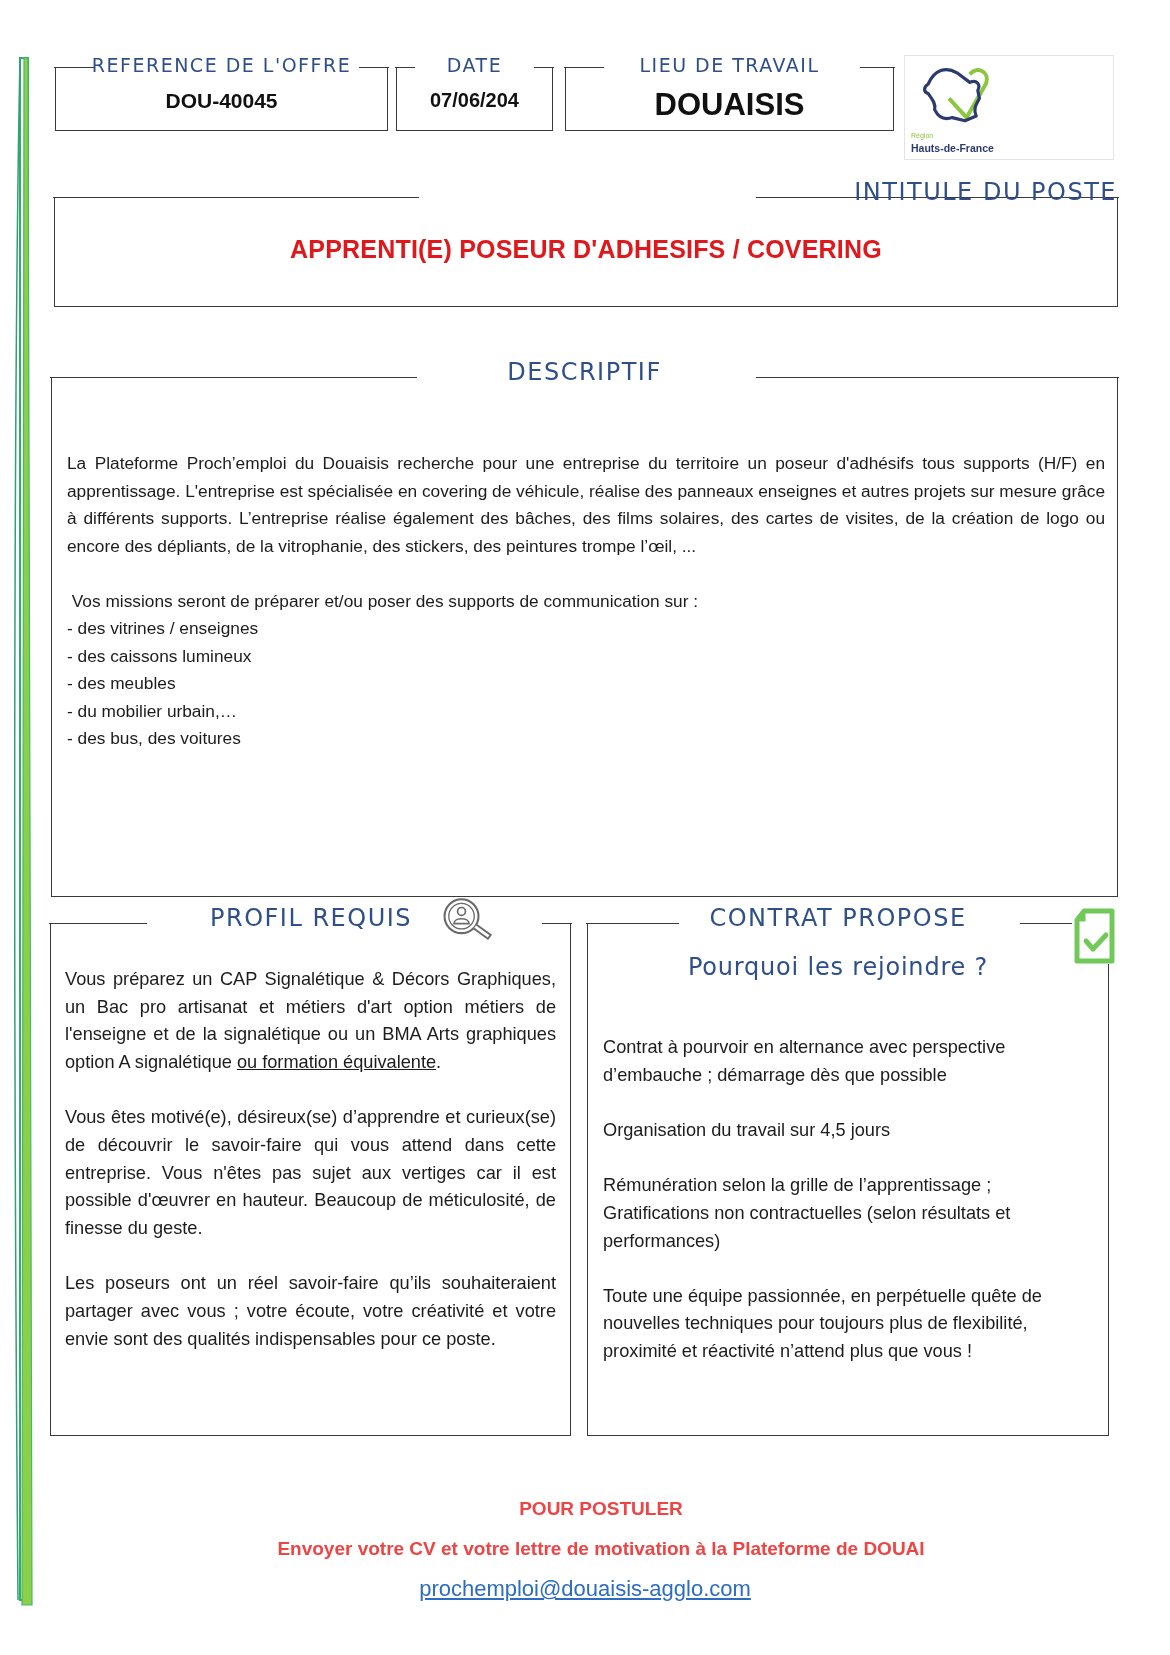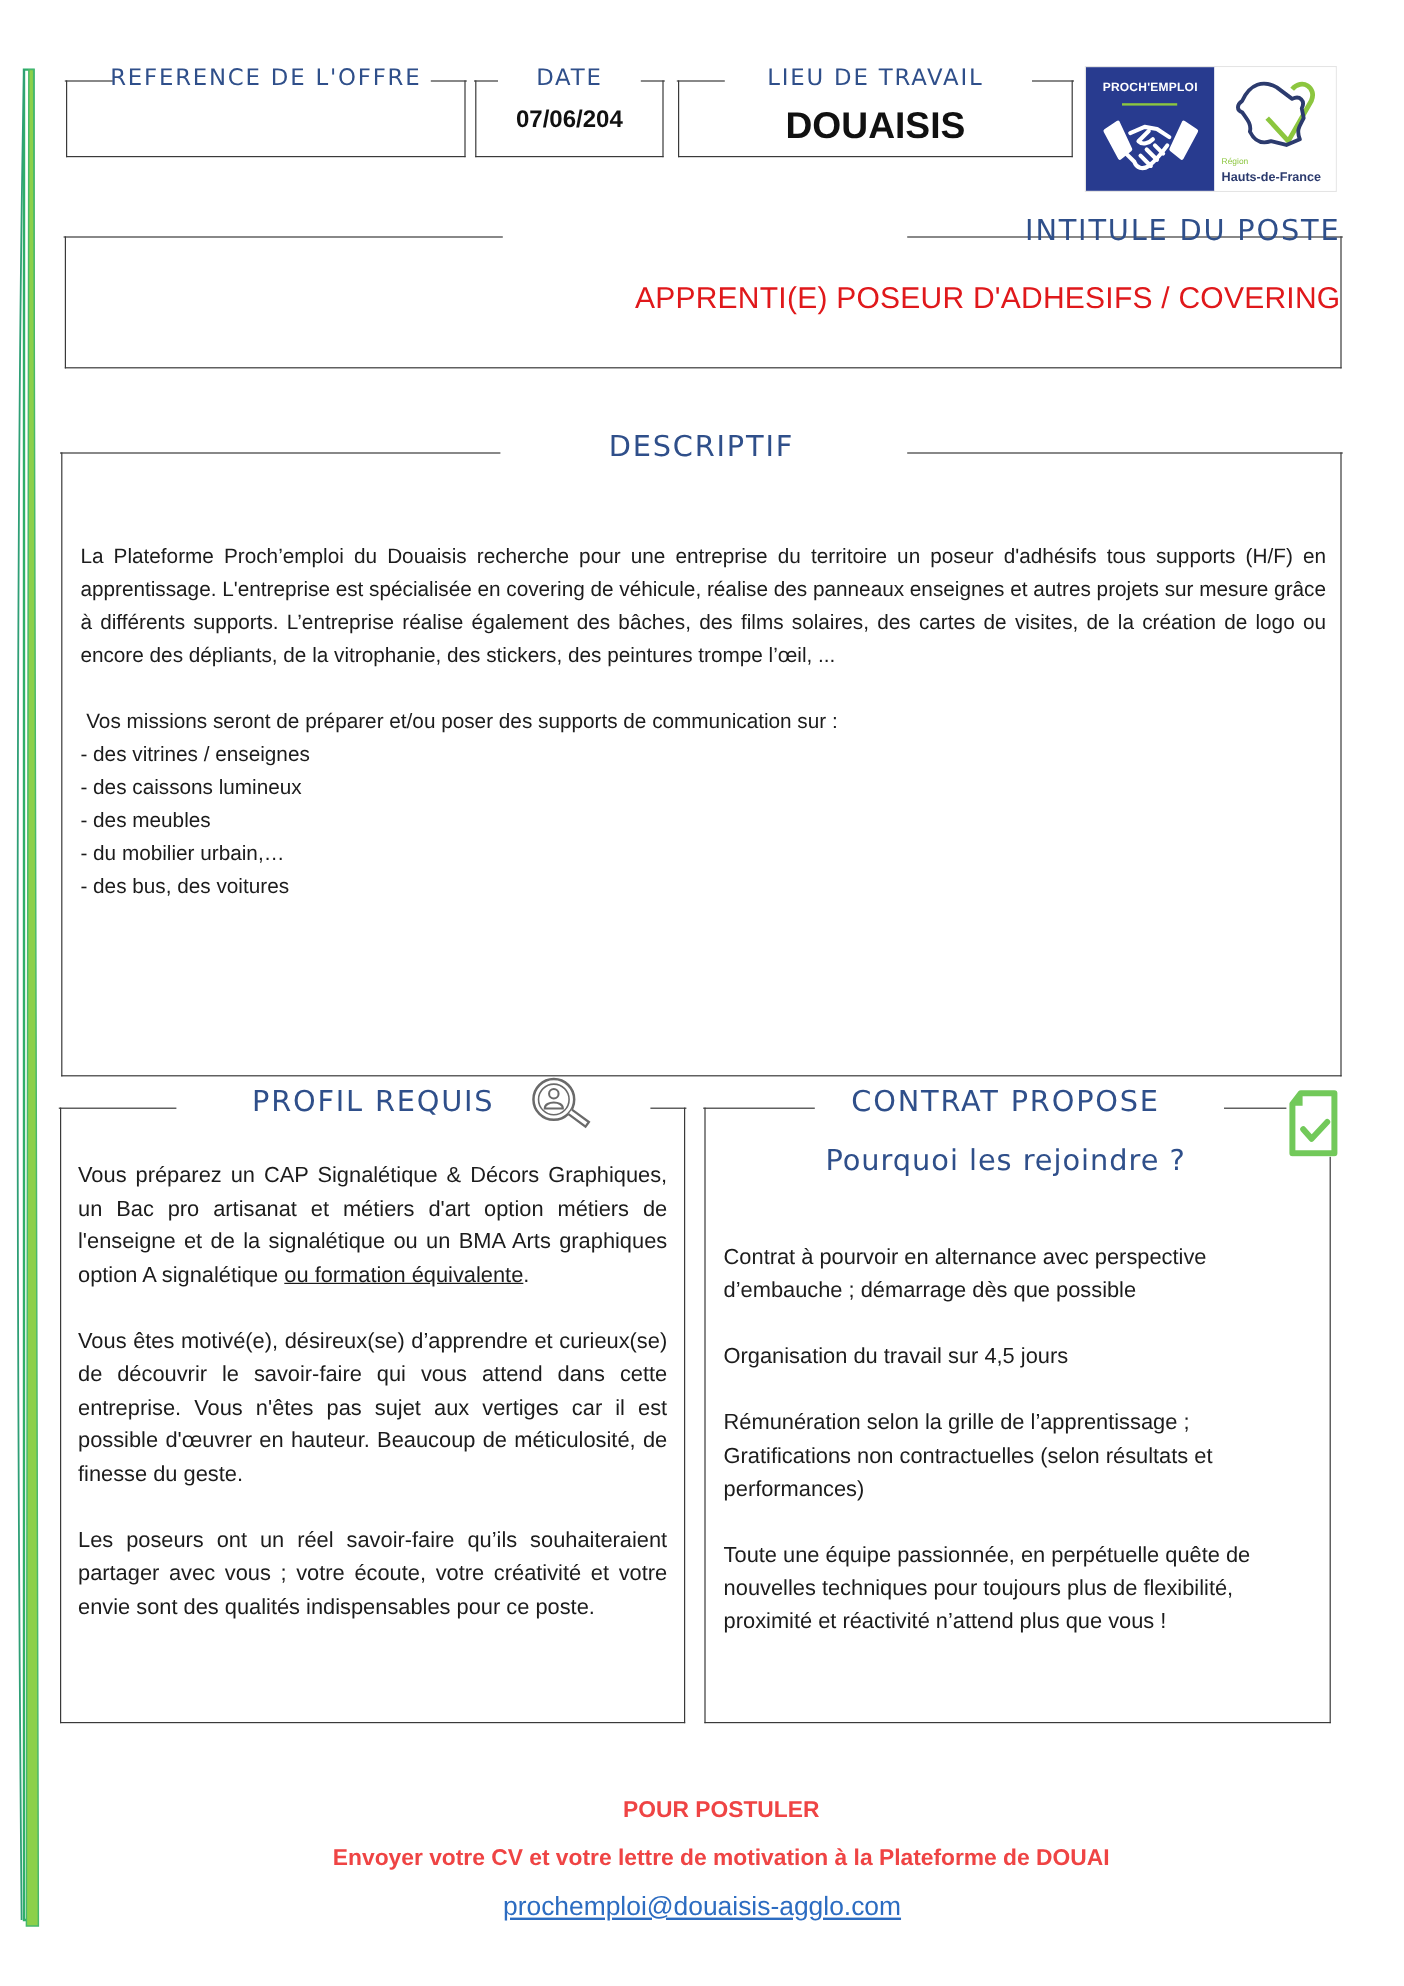--- a/index.html
+++ b/index.html
@@ -16,22 +16,22 @@
     .box .tr { right: -1.6px; }
     .box-title {
       position: absolute; top: -14px; left: 0; right: 0; text-align: center;
       font-family: "DejaVu Sans", sans-serif; color: #2f4f8a; font-size: 21px;
       letter-spacing: 1.5px; font-weight: normal; line-height: 24px;
     }
 
     .hdr-value { position: absolute; left: 0; right: 0; text-align: center; font-weight: bold; color: #111; }
 
     .title-red {
-      position: absolute; left: 0; right: 0; top: 38px; text-align: right;
-      color: #e0181b; font-weight: normal; font-size: 25px; letter-spacing: 0.2px;
+      position: absolute; left: 0; right: 0; top: 38px; text-align: center;
+      color: #e0181b; font-weight: bold; font-size: 25px; letter-spacing: 0.2px;
     }
 
     .body-text { font-family: "Liberation Sans", sans-serif; font-size: 17.3px; line-height: 27.5px; color: #1c1c1c; }
     .justify { text-align: justify; }
     .para { margin-bottom: 27.5px; }
     .underline { text-decoration: underline; }
 
     .logo { position: absolute; left: 904px; top: 55px; width: 210px; height: 105px; display: flex; border: 1px solid #e4e4e4; }
     .logo-left { width: 107px; height: 100%; background: #283b8f; position: relative; }
     .logo-right { flex: 1; height: 100%; background: #fff; position: relative; }
@@ -46,53 +46,38 @@
 <svg class="stripe" viewBox="0 0 60 1655">
   <path d="M20 58 L28 58 L27 1600 L20 1600 Z" fill="none" stroke="#2fae6a" stroke-width="2"></path>
   <path d="M24 58 L28 58 L32 1605 L22 1605 Z" fill="#8cd04a" stroke="#46b86a" stroke-width="1.2"></path>
   <path d="M20 58 C 15 300, 12 900, 18 1600" fill="none" stroke="#2f9f76" stroke-width="1.5"></path>
 </svg>
 
 <div class="box" style="left:55px; top:67px; width:333px; height:64px;">
   <div class="tl" style="width:40px;"></div>
   <div class="tr" style="width:30px;"></div>
   <div class="box-title" style="font-size:19px;">REFERENCE DE L'OFFRE</div>
+  <div class="hdr-value" style="top:22px; font-size:21px;">DOU-40045</div>
 </div>
 
 <div class="box" style="left:396px; top:67px; width:157px; height:64px;">
   <div class="tl" style="width:20px;"></div>
   <div class="tr" style="width:20px;"></div>
   <div class="box-title" style="font-size:19px;">DATE</div>
   <div class="hdr-value" style="top:22px; font-size:20px; font-weight:bold;">07/06/204</div>
 </div>
 
 <div class="box" style="left:565px; top:67px; width:329px; height:64px;">
   <div class="tl" style="width:40px;"></div>
   <div class="tr" style="width:35px;"></div>
   <div class="box-title" style="font-size:19px;">LIEU DE TRAVAIL</div>
   <div class="hdr-value" style="top:20px; font-size:31px;">DOUAISIS</div>
 </div>
 
 <div class="logo">
-  <div class="logo-left">
-    <div style="position:absolute; top:12px; left:0; right:0; text-align:center; color:#fff; font-weight:bold; font-size:10px; letter-spacing:0.2px;">PROCH'EMPLOI</div>
-    <div style="position:absolute; top:30px; left:30px; width:46px; height:2px; background:#8cc63f;"></div>
-    <svg viewBox="0 0 100 70" style="position:absolute; left:10px; top:36px; width:88px; height:60px;">
-      <g fill="none" stroke="#fff" stroke-width="4" stroke-linecap="round" stroke-linejoin="round">
-        <path d="M6 20 L18 12 L30 38 L20 46 Z" fill="#fff"></path>
-        <path d="M94 20 L82 12 L70 38 L80 46 Z" fill="#fff"></path>
-        <path d="M30 22 L44 16 L56 18 L68 26"></path>
-        <path d="M48 20 L38 30 C42 34 48 32 52 28"></path>
-        <path d="M66 34 C60 42 56 48 48 54 C42 58 36 56 34 50 C30 46 28 44 26 42"></path>
-        <path d="M40 44 L50 54"></path>
-        <path d="M46 38 L56 48"></path>
-        <path d="M54 34 L62 42"></path>
-      </g>
-    </svg>
-  </div>
   <div class="logo-right">
     <svg viewBox="0 0 100 80" style="position:absolute; left:12px; top:4px; width:80px; height:64px;">
       <path d="M40 48 L62 72 L86 30 C92 16 76 6 66 18" fill="none" stroke="#8cc63f" stroke-width="5" stroke-linejoin="round"></path>
       <path d="M14 30 C22 12 36 8 50 16 L66 28 C74 24 80 30 76 38 L78 48 C74 56 70 60 74 70 L60 76 L44 72 C32 76 26 70 22 62 C24 54 18 48 14 42 C8 40 8 34 14 30 Z" fill="none" stroke="#2c3b6e" stroke-width="4" stroke-linejoin="round"></path>
     </svg>
     <div style="position:absolute; left:6px; top:76px; font-size:7px; color:#8cc63f;">Région</div>
     <div style="position:absolute; left:6px; top:86px; font-size:10.5px; font-weight:bold; color:#2c3b6e;">Hauts-de-France</div>
   </div>
 </div>
 

